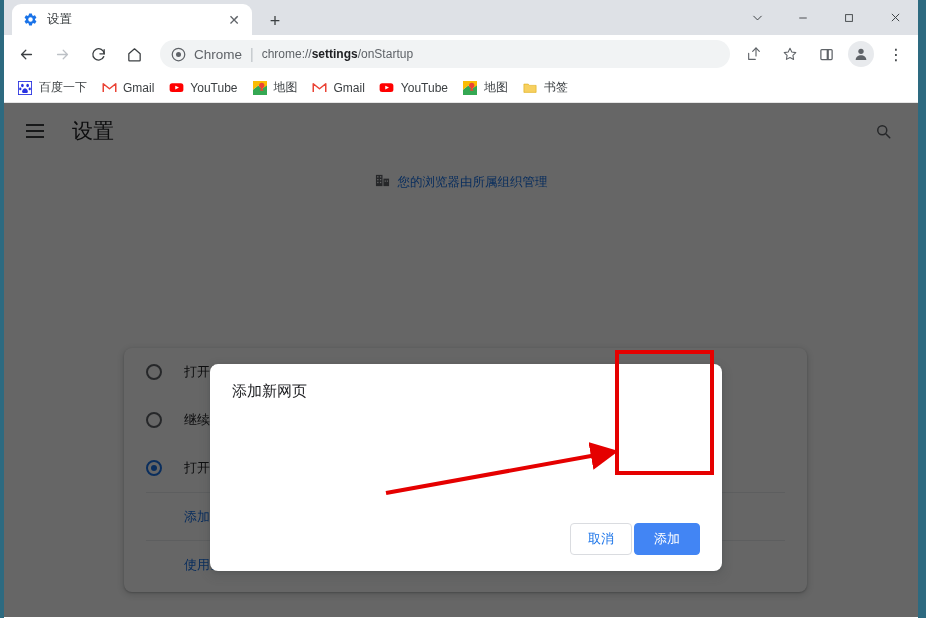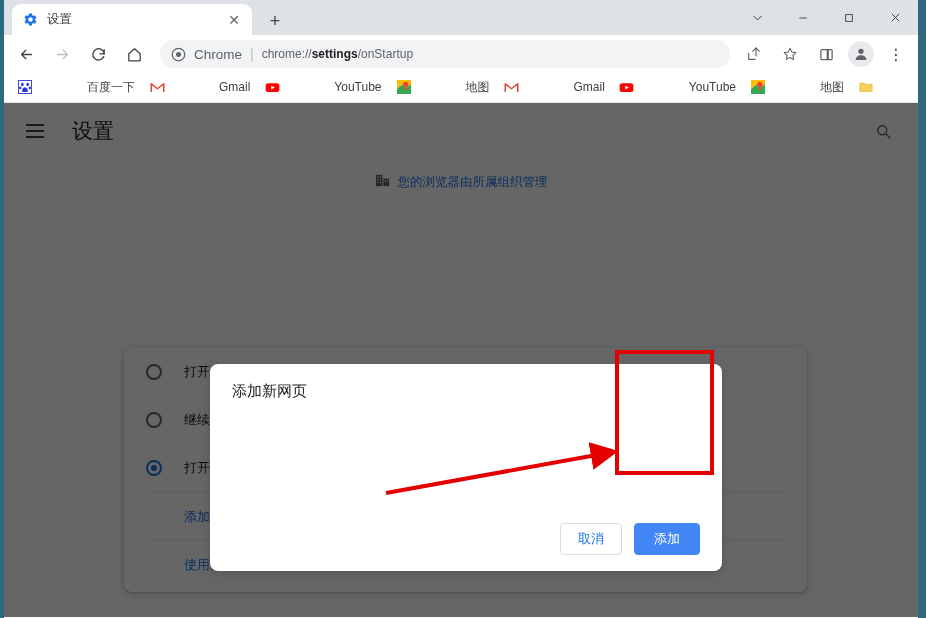--- a/index.html
+++ b/index.html
@@ -129,26 +129,25 @@
 
   
   .bookmarks {
     height: 30px;
     background: #ffffff;
     display: flex; align-items: center;
     padding: 0 6px;
     border-bottom: 1px solid #e5e5e5;
   }
   .bm {
-    display: flex; 
+    display: flex; align-items: center;
     padding: 3px 7px;
     border-radius: 4px;
     cursor: pointer;
     white-space: nowrap;
-    gap: 48px;
   }
   .bm-ico { width: 16px; height: 16px; flex:0 0 16px; display:flex; align-items:center; justify-content:center; }
   .bm-lbl { margin-left: 6px; font-size: 12px; color: #3c4043; }
 
   
   .page {
     position: relative;
     height: 514px;
     background: #ffffff;
     overflow: hidden;
@@ -256,21 +255,21 @@
   .dlg-input {
     border: none; outline: none; background: transparent;
     font-size: 13.5px; color: #202124;
     font-family: "Liberation Sans", "DejaVu Sans", sans-serif;
     width: 100%; height: 100%;
     caret-color: #202124;
   }
   .dlg-actions {
     position: absolute;
     right: 22px; bottom: 16px;
-    display: flex; align-items: center; gap: 12px;
+    display: flex; align-items: center; gap: 2px;
   }
   .btn {
     height: 32px;
     border-radius: 4px;
     font-size: 13px;
     display: flex; align-items: center; justify-content: center;
     cursor: pointer;
     padding: 0 17px;
     font-family: "Liberation Sans", "DejaVu Sans", sans-serif;
   }

